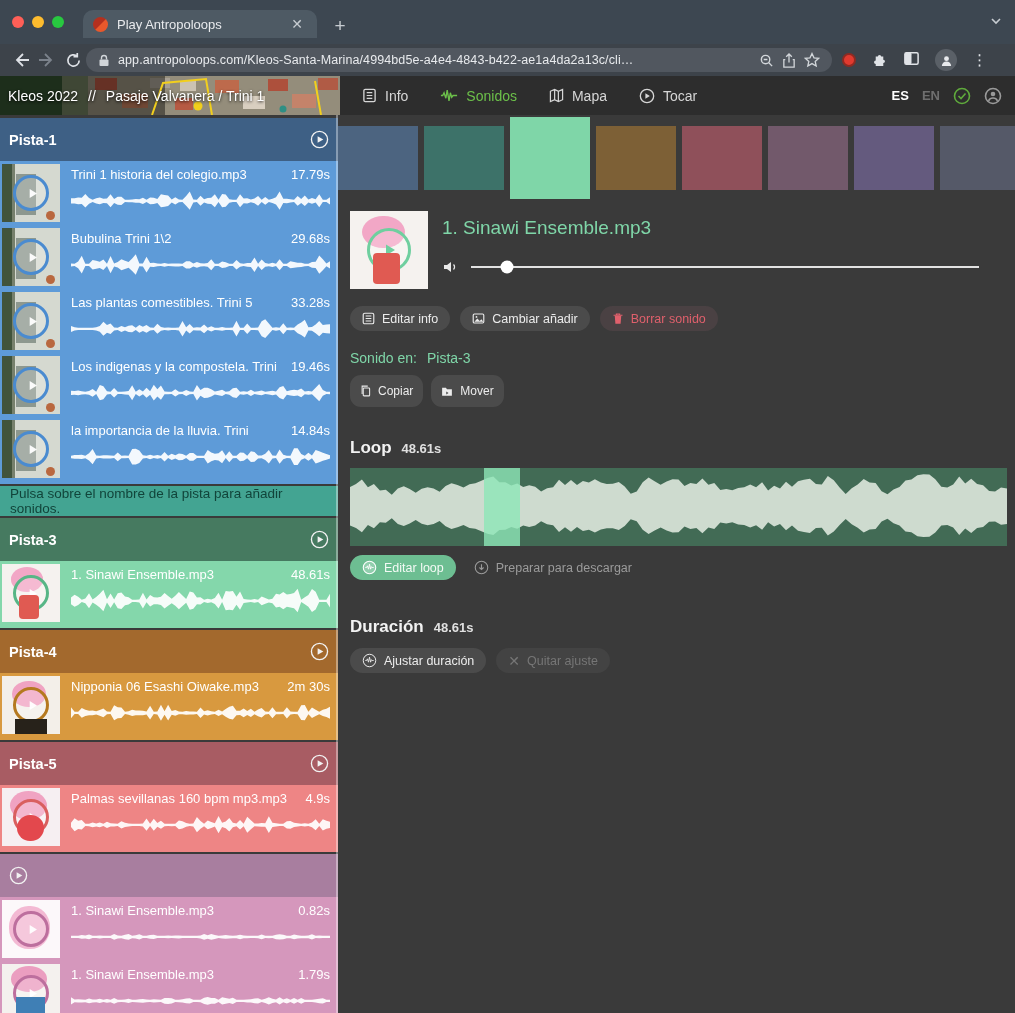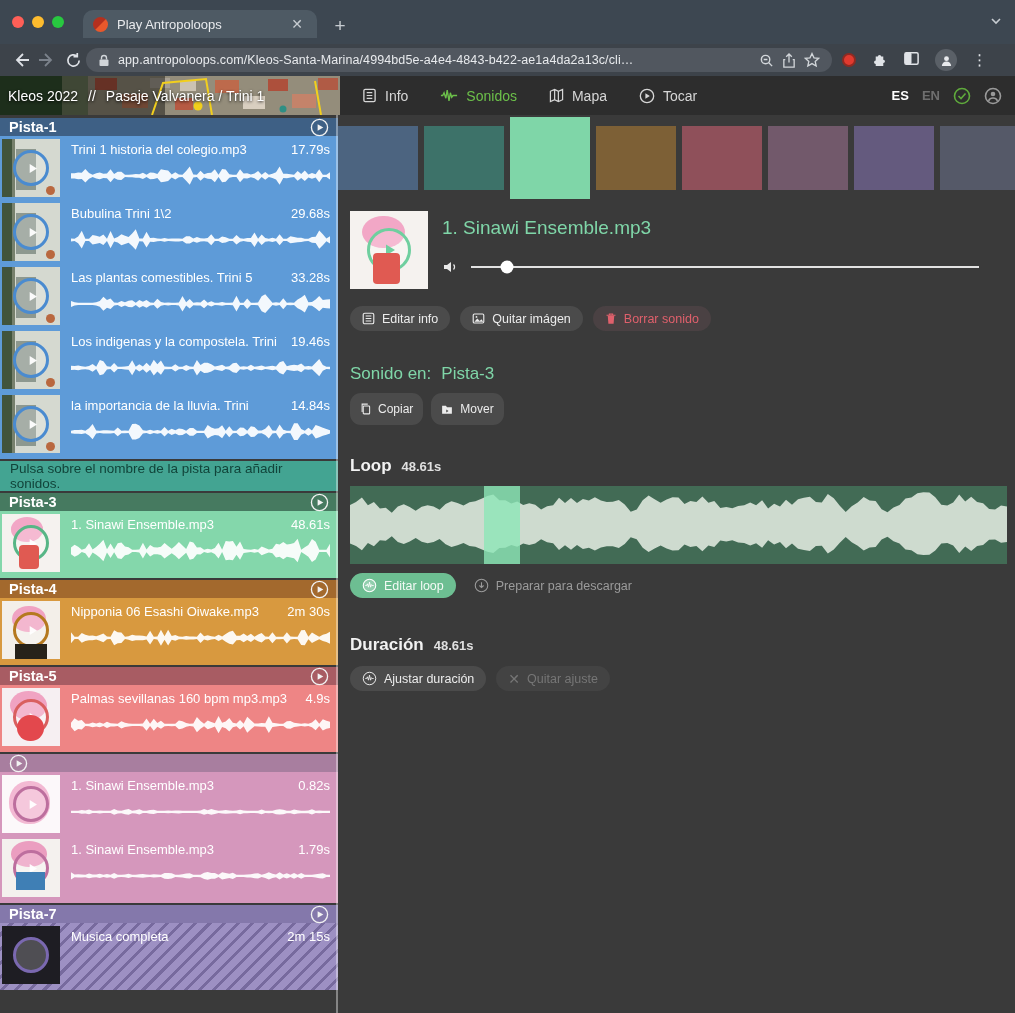--- a/index.html
+++ b/index.html
@@ -41,21 +41,21 @@
   .lang-oth{color:#6f6f6f;font-weight:700}
 
   
   .content{display:flex;height:898px}
   aside{width:338px;flex:none;background:#3a3a3a;padding-top:3px;overflow:hidden;position:relative}
   .sb-scroll{position:absolute;right:0;top:0;width:2px;height:100%;background:rgba(255,255,255,.38)}
   main{flex:1;overflow:hidden}
 
   
   .track{margin-bottom:2px}
-  .track-header{height:18px;display:flex;align-items:center;padding:0 9px;color:#fff}
+  .track-header{height:43px;display:flex;align-items:center;padding:0 9px;color:#fff}
   .track-name{font-size:14.5px;font-weight:700;flex:1}
   .track-playbtn{color:#f2f2f2;display:flex}
   .track-hint{height:30px;display:flex;align-items:center;padding:0 10px;font-size:13.5px;color:#11443a}
   .track-body{padding:2px 0 3px 2px}
   .clip{display:flex;height:62px}
   .clip+.clip{margin-top:2px}
   .thumb{width:58px;height:58px;margin-top:1px;position:relative;flex:none;overflow:hidden}
   .playring{position:absolute;left:50%;top:50%;width:36px;height:36px;transform:translate(-50%,-50%);
             border-radius:50%;border:3px solid #fff;background:rgba(255,255,255,.22);
             display:flex;align-items:center;justify-content:center}
@@ -101,21 +101,21 @@
   .volthumb{position:absolute;top:50%;width:13px;height:13px;border-radius:50%;background:#fff;transform:translate(-50%,-50%)}
   .btnrow{display:flex;gap:10px;margin-top:17px;}
   .pill{height:25px;border-radius:13px;background:#4b4b4b;color:#ececec;display:inline-flex;align-items:center;
         gap:7px;padding:0 12px;font-size:12.5px;white-space:nowrap}
   .pill svg{flex:none}
   .pill.del{background:#4a4143;color:#e0606c}
   .pill.small{height:22px;border-radius:11px;font-size:12px;padding:16px 10px}
   .pill.mint{background:#6dbe92;color:#f3faf5}
   .pill.ghost{background:transparent;color:#9b9b9b;padding:0 4px}
   .pill.disabled{background:#434343;color:#767676}
-  .soundin{margin-top:33px;font-size:17px;color:#7fd6a8;display:flex;gap:10px}
+  .soundin{margin-top:19px;font-size:14px;color:#7fd6a8;display:flex;gap:10px}
   .copyrow{margin-top:9px;display:flex;gap:8px}
   .secthead{margin-top:31px;display:flex;align-items:baseline;gap:10px}
   .secthead .h{font-size:17px;font-weight:700;color:#f2f2f2}
   .secthead .v{font-size:13px;font-weight:700;color:#e0e0e0}
   .looppanel{position:relative;margin-top:10px;width:657px;height:78px;background:#426b55;overflow:hidden}
   .playhead{position:absolute;left:134px;top:0;width:36px;height:100%;background:rgba(141,230,183,.8)}
   .looprow{display:flex;gap:14px;margin-top:9px;align-items:center}
   .durrow{display:flex;gap:10px;margin-top:11px;align-items:center}
   .xmark{font-size:14px}
 </style>
@@ -597,21 +597,21 @@
               <path d="M4.5 5h7M4.5 8h7M4.5 11h7" stroke="currentColor" stroke-width="1.3"></path>
             </svg>
           <span>Editar info</span>
         </span>
         <span class="pill">
           <svg width="13" height="13" viewBox="0 0 16 16">
               <rect x="1.5" y="2.5" width="13" height="11" rx="1.5" stroke="currentColor" stroke-width="1.4" fill="none"></rect>
               <path d="M3 12l3.5-4 3 3 2-2 2.5 3z" fill="currentColor"></path>
               <circle cx="5.5" cy="6" r="1.1" fill="currentColor"></circle>
             </svg>
-          <span>Quitar imágen</span>
+          <span>Cambiar añadir</span>
         </span>
         <span class="pill del">
           <svg width="12" height="13" viewBox="0 0 14 16">
               <path d="M1.5 4h11M5 4V2.5h4V4" stroke="currentColor" stroke-width="1.4" fill="none"></path>
               <path d="M3 4.5l.8 10h6.4l.8-10z" fill="currentColor"></path>
             </svg>
           <span>Borrar sonido</span>
         </span>
       </div>
       <div class="soundin">

